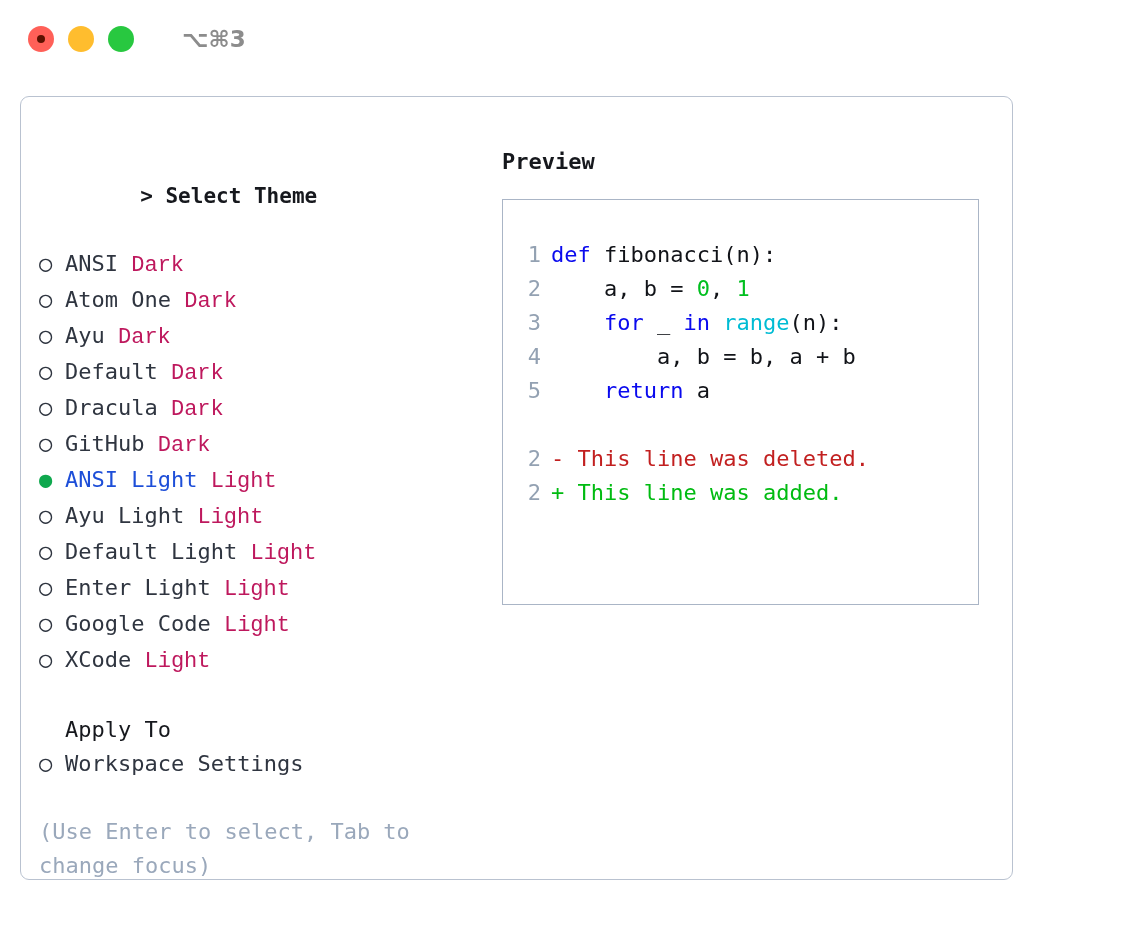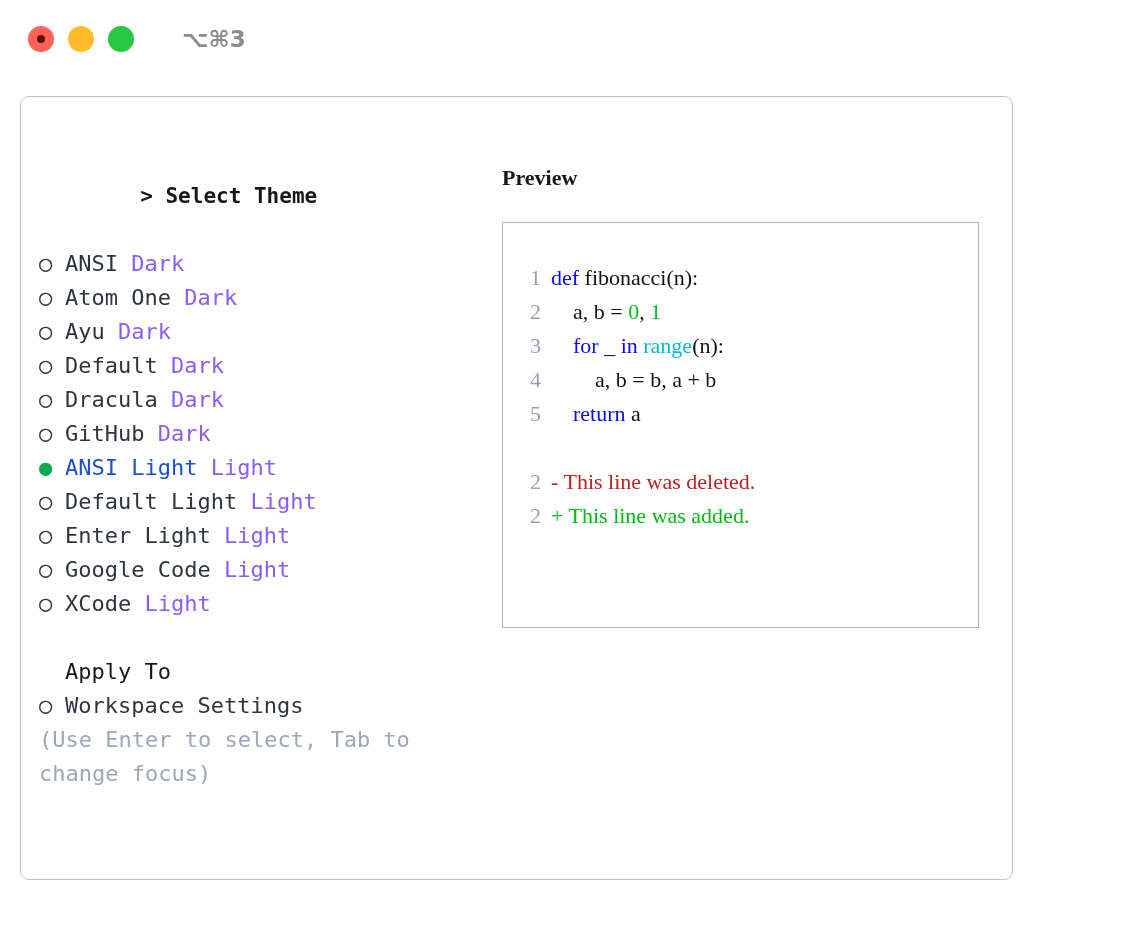--- a/index.html
+++ b/index.html
@@ -69,23 +69,22 @@
   }
 
   
   #left-col {
     position: absolute;
     left: 18px; top: 48px;
     width: 450px;
   }
   #right-col {
     position: absolute;
-    left: 481px; top: 64px;
+    left: 481px; top: 48px;
     width: 490px;
-    font-family: Liberation Serif, serif;
   }
 
   
   .section-header {
     font-size: 21px;
     font-weight: bold;
     color: #16181d;
     line-height: 34px;
     white-space: pre;
   }
@@ -96,49 +95,50 @@
     color: #2f3540;
   }
   .bullet {
     display: inline-block;
     width: 26px;
     color: #2f3540;
   }
   .bullet.on { color: #0fa84e; }
   .name     { color: #2f3540; }
   .name.sel { color: #1d4ed8; }
-  .tag      { color: #8b5cf6; }
+  .tag      { color: #be185d; font-family: Liberation Mono, monospace; }
 
   .subheader {
     font-size: 22px;
     line-height: 34px;
     color: #16181d;
     white-space: pre;
     padding-left: 26px;
   }
   .spacer-lg { height: 34px; }
 
   #hint {
+    margin-top: 34px;
     font-size: 22px;
     line-height: 34px;
     color: #9aa8bb;
     width: 420px;
     white-space: pre-wrap;
   }
 
   
   #preview-title {
     font-size: 22px;
     font-weight: bold;
     color: #16181d;
     line-height: 34px;
     white-space: pre;
   }
   #preview-box {
-    margin-top: 27px;
+    margin-top: 20px;
     width: 477px;
     height: 406px;
     border: 1.5px solid #aab5c6;
     box-sizing: border-box;
     padding: 38px 0 0 14px;
     background: #ffffff;
   }
   .code-line {
     font-size: 22px;
     line-height: 34px;
@@ -183,20 +183,21 @@
       </div>
 
       <div id="theme-list">
           <div class="row"><span class="bullet">○</span><span class="name">ANSI</span><span> </span><span class="tag">Dark</span></div>
           <div class="row"><span class="bullet">○</span><span class="name">Atom One</span><span> </span><span class="tag">Dark</span></div>
           <div class="row"><span class="bullet">○</span><span class="name">Ayu</span><span> </span><span class="tag">Dark</span></div>
           <div class="row"><span class="bullet">○</span><span class="name">Default</span><span> </span><span class="tag">Dark</span></div>
           <div class="row"><span class="bullet">○</span><span class="name">Dracula</span><span> </span><span class="tag">Dark</span></div>
           <div class="row"><span class="bullet">○</span><span class="name">GitHub</span><span> </span><span class="tag">Dark</span></div>
           <div class="row"><span class="bullet on">●</span><span class="name sel">ANSI Light</span><span> </span><span class="tag">Light</span></div>
+          <div class="row"><span class="bullet">○</span><span class="name">Ayu Light</span><span> </span><span class="tag">Light</span></div>
           <div class="row"><span class="bullet">○</span><span class="name">Default Light</span><span> </span><span class="tag">Light</span></div>
           <div class="row"><span class="bullet">○</span><span class="name">Enter Light</span><span> </span><span class="tag">Light</span></div>
           <div class="row"><span class="bullet">○</span><span class="name">Google Code</span><span> </span><span class="tag">Light</span></div>
           <div class="row"><span class="bullet">○</span><span class="name">XCode</span><span> </span><span class="tag">Light</span></div>
         </div>
 
       <div class="spacer-lg"></div>
 
       <div class="subheader">Apply To</div>
 

